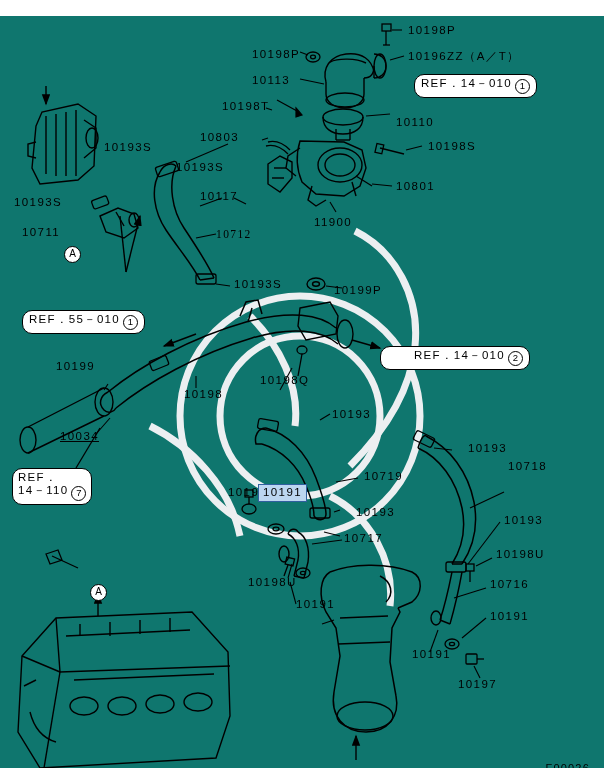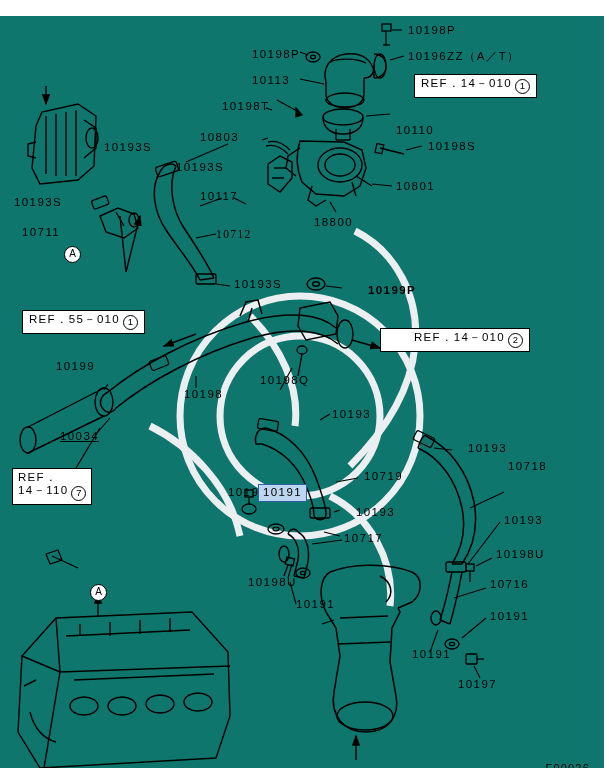--- a/index.html
+++ b/index.html
@@ -30,21 +30,21 @@
     font-family: "Liberation Sans", sans-serif;
     font-size: 11.5px;
     letter-spacing: 1.4px;
     color: #000000;
     white-space: nowrap;
     line-height: 13px;
   }
   .ref-box {
     position: absolute;
     border: 1.3px solid #000;
-    border-radius: 0;
+    border-radius: 10px;
     padding: 2px 6px 3px 6px;
     font-family: "Liberation Sans", sans-serif;
     font-size: 11.5px;
     letter-spacing: 1.3px;
     color: #000;
     white-space: nowrap;
     background: #fff;
     line-height: 13px;
   }
   .ref-box.two-line {
@@ -409,33 +409,33 @@
       <path d="M480,662 L474,650"></path>
       <path d="M322,608 L334,604"></path>
     </g>
   </svg>
 
   <div class="lbl" style="left:408px; top:8px;">10198P</div>
   <div class="lbl" style="left:252px; top:32px;">10198P</div>
   <div class="lbl" style="left:408px; top:34px;">10196ZZ（A／T）</div>
   <div class="lbl" style="left:252px; top:58px;">10113</div>
   <div class="lbl" style="left:222px; top:84px;">10198T</div>
-  <div class="lbl" style="left:396px; top:108px;">10110</div>
+  <div class="lbl" style="left:396px; top:100px;">10110</div>
   <div class="lbl" style="left:200px; top:115px;">10803</div>
   <div class="lbl" style="left:428px; top:124px;">10198S</div>
   <div class="lbl" style="left:104px; top:125px;">10193S</div>
   <div class="lbl" style="left:176px; top:145px;">10193S</div>
   <div class="lbl" style="left:200px; top:174px;">10117</div>
   <div class="lbl" style="left:396px; top:164px;">10801</div>
   <div class="lbl" style="left:14px; top:180px;">10193S</div>
   <div class="lbl" style="left:22px; top:210px;">10711</div>
   <div class="lbl" style="left:216px; top:212px;font-family:Liberation Serif, serif;">10712</div>
-  <div class="lbl" style="left:314px; top:200px;">18800</div>
+  <div class="lbl" style="left:314px; top:200px;">11900</div>
   <div class="lbl" style="left:234px; top:262px;">10193S</div>
-  <div class="lbl" style="left:368px; top:268px;font-weight:bold;">10199P</div>
+  <div class="lbl" style="left:334px; top:268px;">10199P</div>
 
   <div class="lbl" style="left:56px; top:344px;">10199</div>
   <div class="lbl" style="left:184px; top:372px;">10198</div>
   <div class="lbl" style="left:260px; top:358px;">10198Q</div>
   <div class="lbl" style="left:60px; top:414px;text-decoration:underline;">10034</div>
   <div class="lbl" style="left:332px; top:392px;">10193</div>
   <div class="lbl" style="left:468px; top:426px;">10193</div>
   <div class="lbl" style="left:228px; top:470px;">10197</div>
   <div class="lbl" style="left:364px; top:454px;">10719</div>
   <div class="lbl" style="left:508px; top:444px;">10718</div>
@@ -454,21 +454,21 @@
 
 
   <div class="ref-box" style="left:414px; top:58px;">
     <span>REF．14－010</span><span class="circ">1</span>
   </div>
 
   <div class="ref-box" style="left:22px; top:294px;">
     <span>REF．55－010</span><span class="circ">1</span>
   </div>
 
-  <div class="ref-box" style="left:380px; top:312px;padding-left:33px;">
+  <div class="ref-box" style="left:380px; top:330px;padding-left:33px;">
     <span>REF．14－010</span><span class="circ">2</span>
   </div>
 
   <div class="ref-box two-line" style="left:12px; top:452px;">
     <div>REF．</div>
     <div><span>14－110</span><span class="circ">7</span></div>
   </div>
 
 
 

